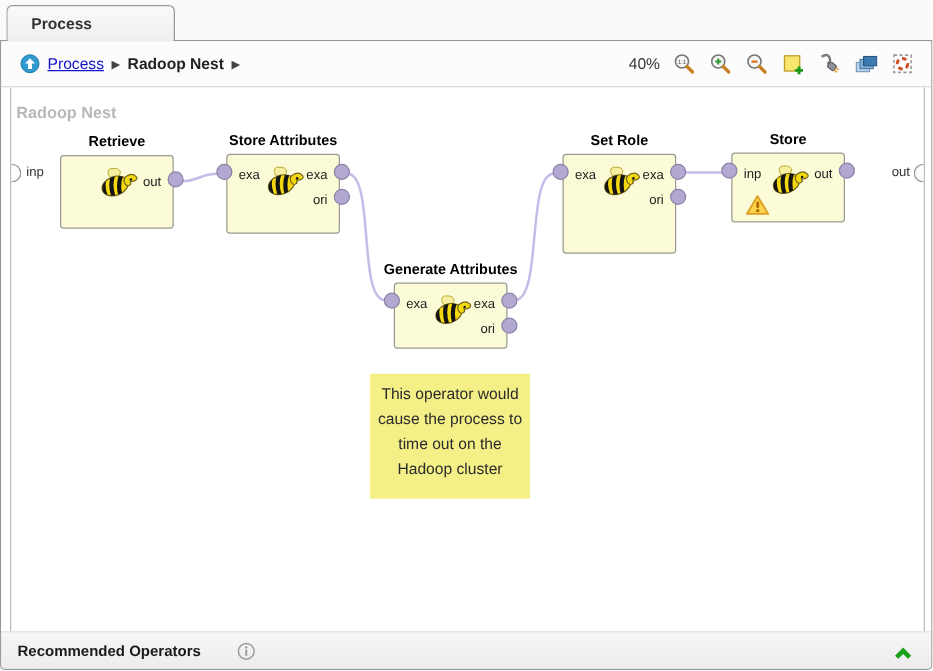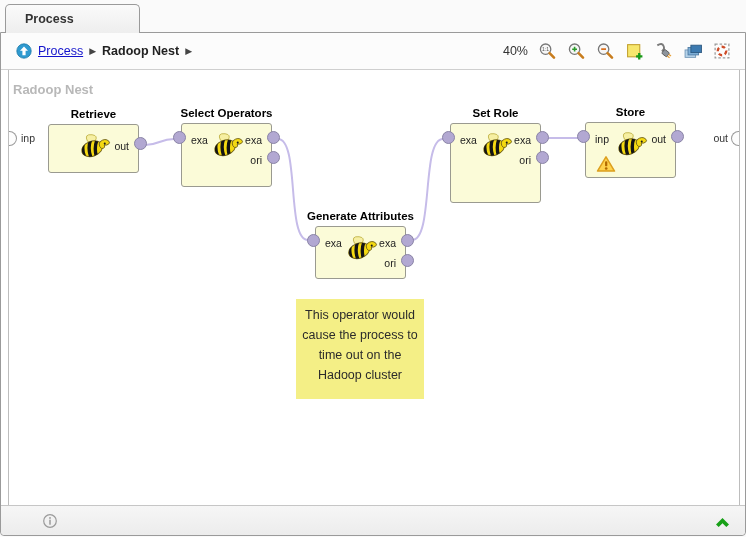--- a/index.html
+++ b/index.html
@@ -197,33 +197,33 @@
       <path d="M277 69 C299 69 285 170 307 170" fill="none" stroke="#c6bce9" stroke-width="2"></path>
       <path d="M411 170 C433 170 420 69 442 69" fill="none" stroke="#c6bce9" stroke-width="2"></path>
       <path d="M546 68 L577 68" fill="none" stroke="#c6bce9" stroke-width="2"></path>
     </svg>
 
     <div class="edge-port left" style="top:61px"></div>
     <div class="edge-label" style="left:20px; top:62px">inp</div>
     <div class="edge-port right" style="top:61px"></div>
     <div class="edge-label" style="right:17px; top:62px">out</div>
 
-    <div class="op" style="left:47px; top:54px; width:91px; height:49px">
+    <div class="op" style="left:47px; top:54px; width:91px; height:59px">
       <div class="op-title">Retrieve</div>
       <div class="op-box">
         <svg class="bee" width="36" height="28" viewBox="0 0 38 30">
             <use href="#bee-icon"></use>
           </svg>
         <span class="plabel lr" style="top:15px">out</span>
       </div>
       <span class="port pr" style="top:13px"></span>
     </div>
 
     <div class="op" style="left:180px; top:53px; width:91px; height:64px">
-      <div class="op-title">Select Operators</div>
+      <div class="op-title">Store Attributes</div>
       <div class="op-box">
         <svg class="bee" width="36" height="28" viewBox="0 0 38 30">
             <use href="#bee-icon"></use>
           </svg>
         <span class="plabel ll" style="top:10px">exa</span>
         <span class="plabel lr" style="top:10px">exa</span>
         <span class="plabel lr" style="top:30px">ori</span>
       </div>
       <span class="port pl" style="top:8px"></span>
       <span class="port pr" style="top:8px"></span>
@@ -273,20 +273,21 @@
           </svg>
       </div>
       <span class="port pl" style="top:8px"></span>
       <span class="port pr" style="top:8px"></span>
     </div>
 
     <div class="note">This operator would cause the process to time out on the Hadoop cluster</div>
   </div>
 
   <div class="bottom-bar">
+    <span class="bottom-title">Recommended Operators</span>
     <span class="info-btn">
       <svg width="16" height="16" viewBox="0 0 16 16">
         <circle cx="8" cy="8" r="6.3" fill="none" stroke="#9a9a9a" stroke-width="1.2"></circle>
         <circle cx="8" cy="4.9" r="0.95" fill="#9a9a9a"></circle>
         <rect x="7.25" y="6.7" width="1.5" height="5" fill="#9a9a9a"></rect>
       </svg>
     </span>
     <span class="expand-btn">
       <svg width="19" height="15" viewBox="0 0 18 15">
         <path d="M2.5 11.5 L9 5 L15.5 11.5 L12.8 14 L9 10.2 L5.2 14 Z" fill="#18a018"></path>

